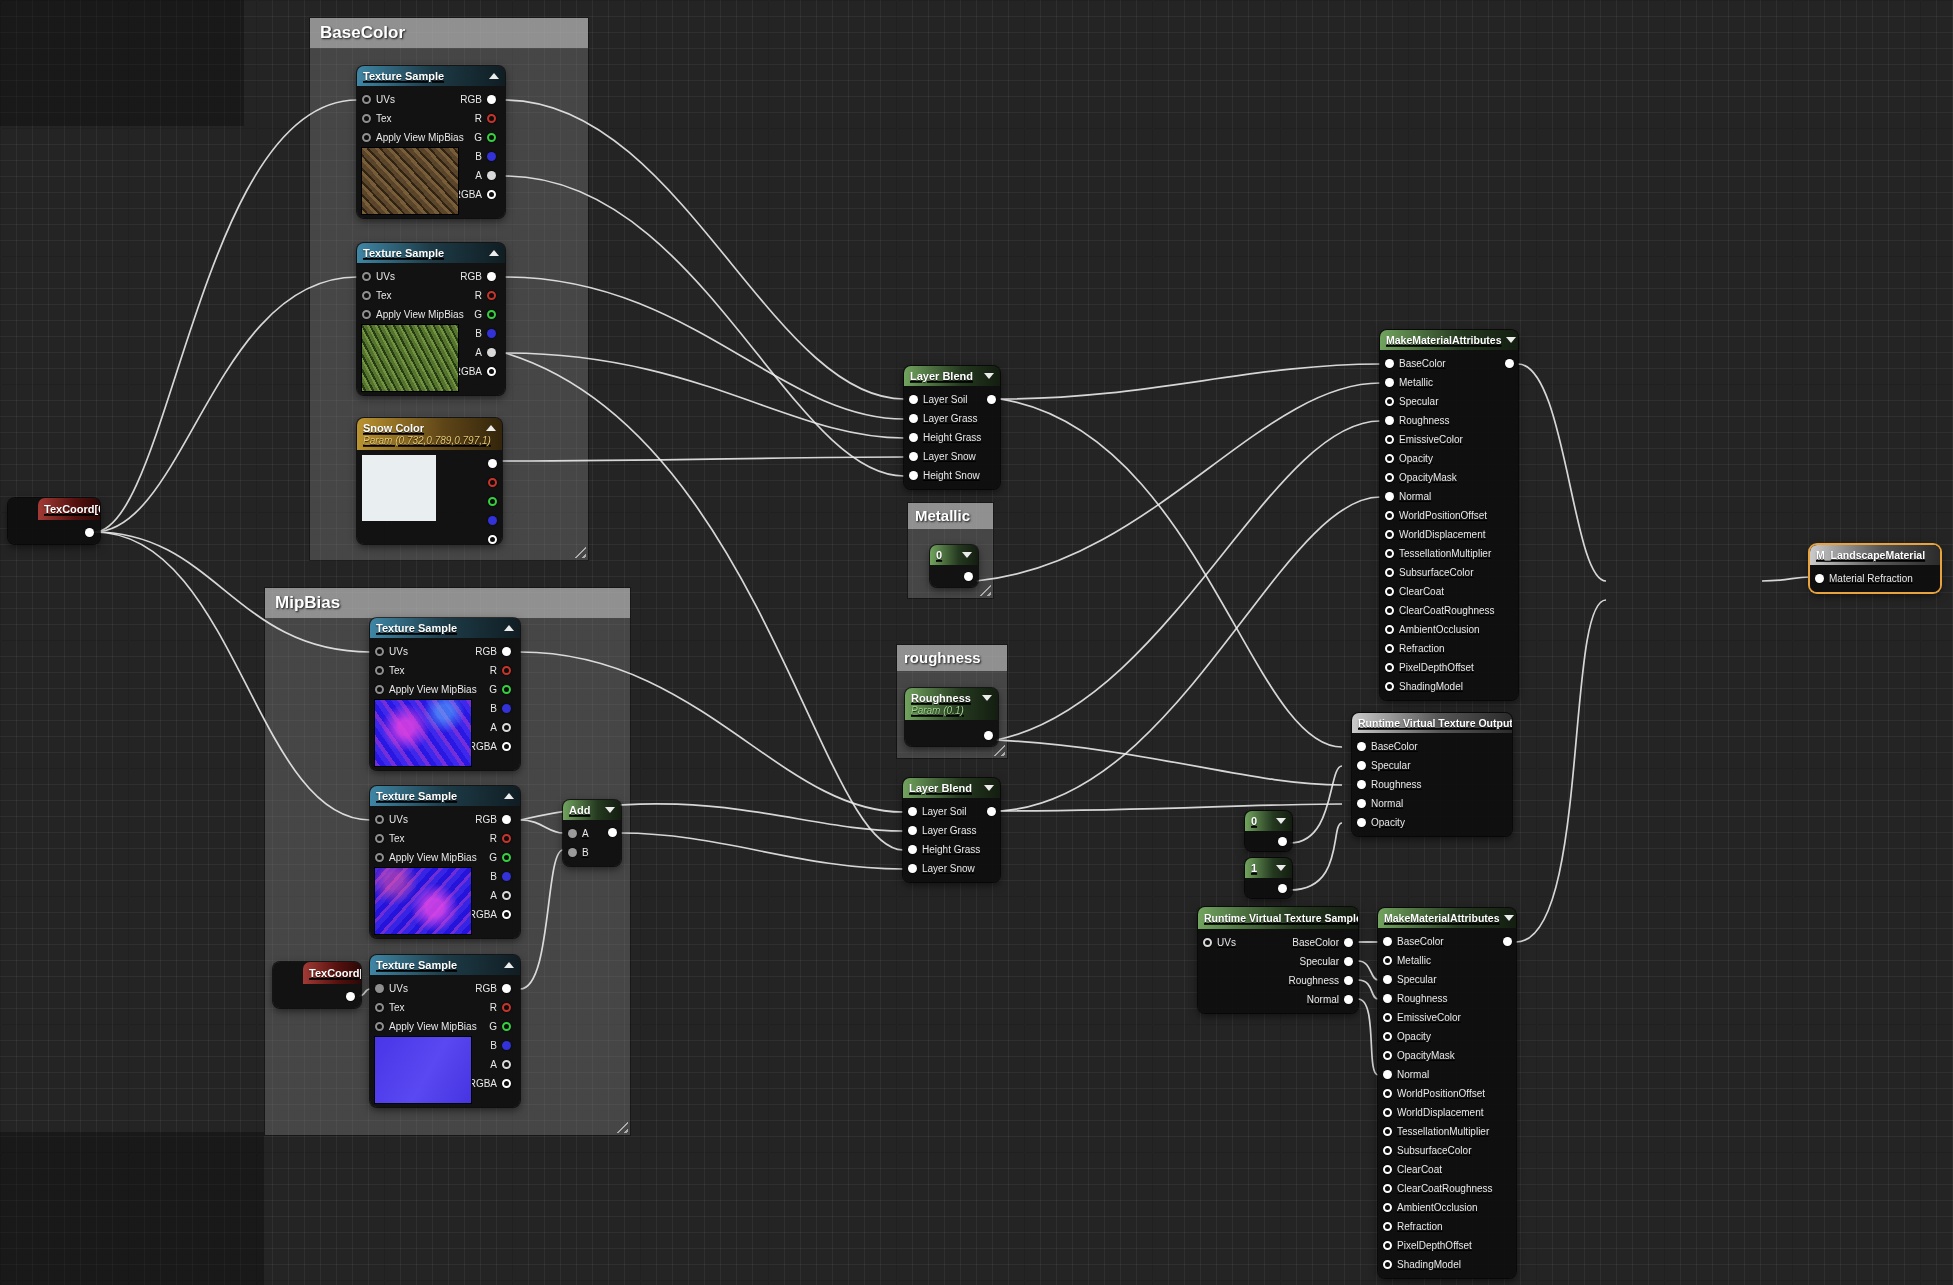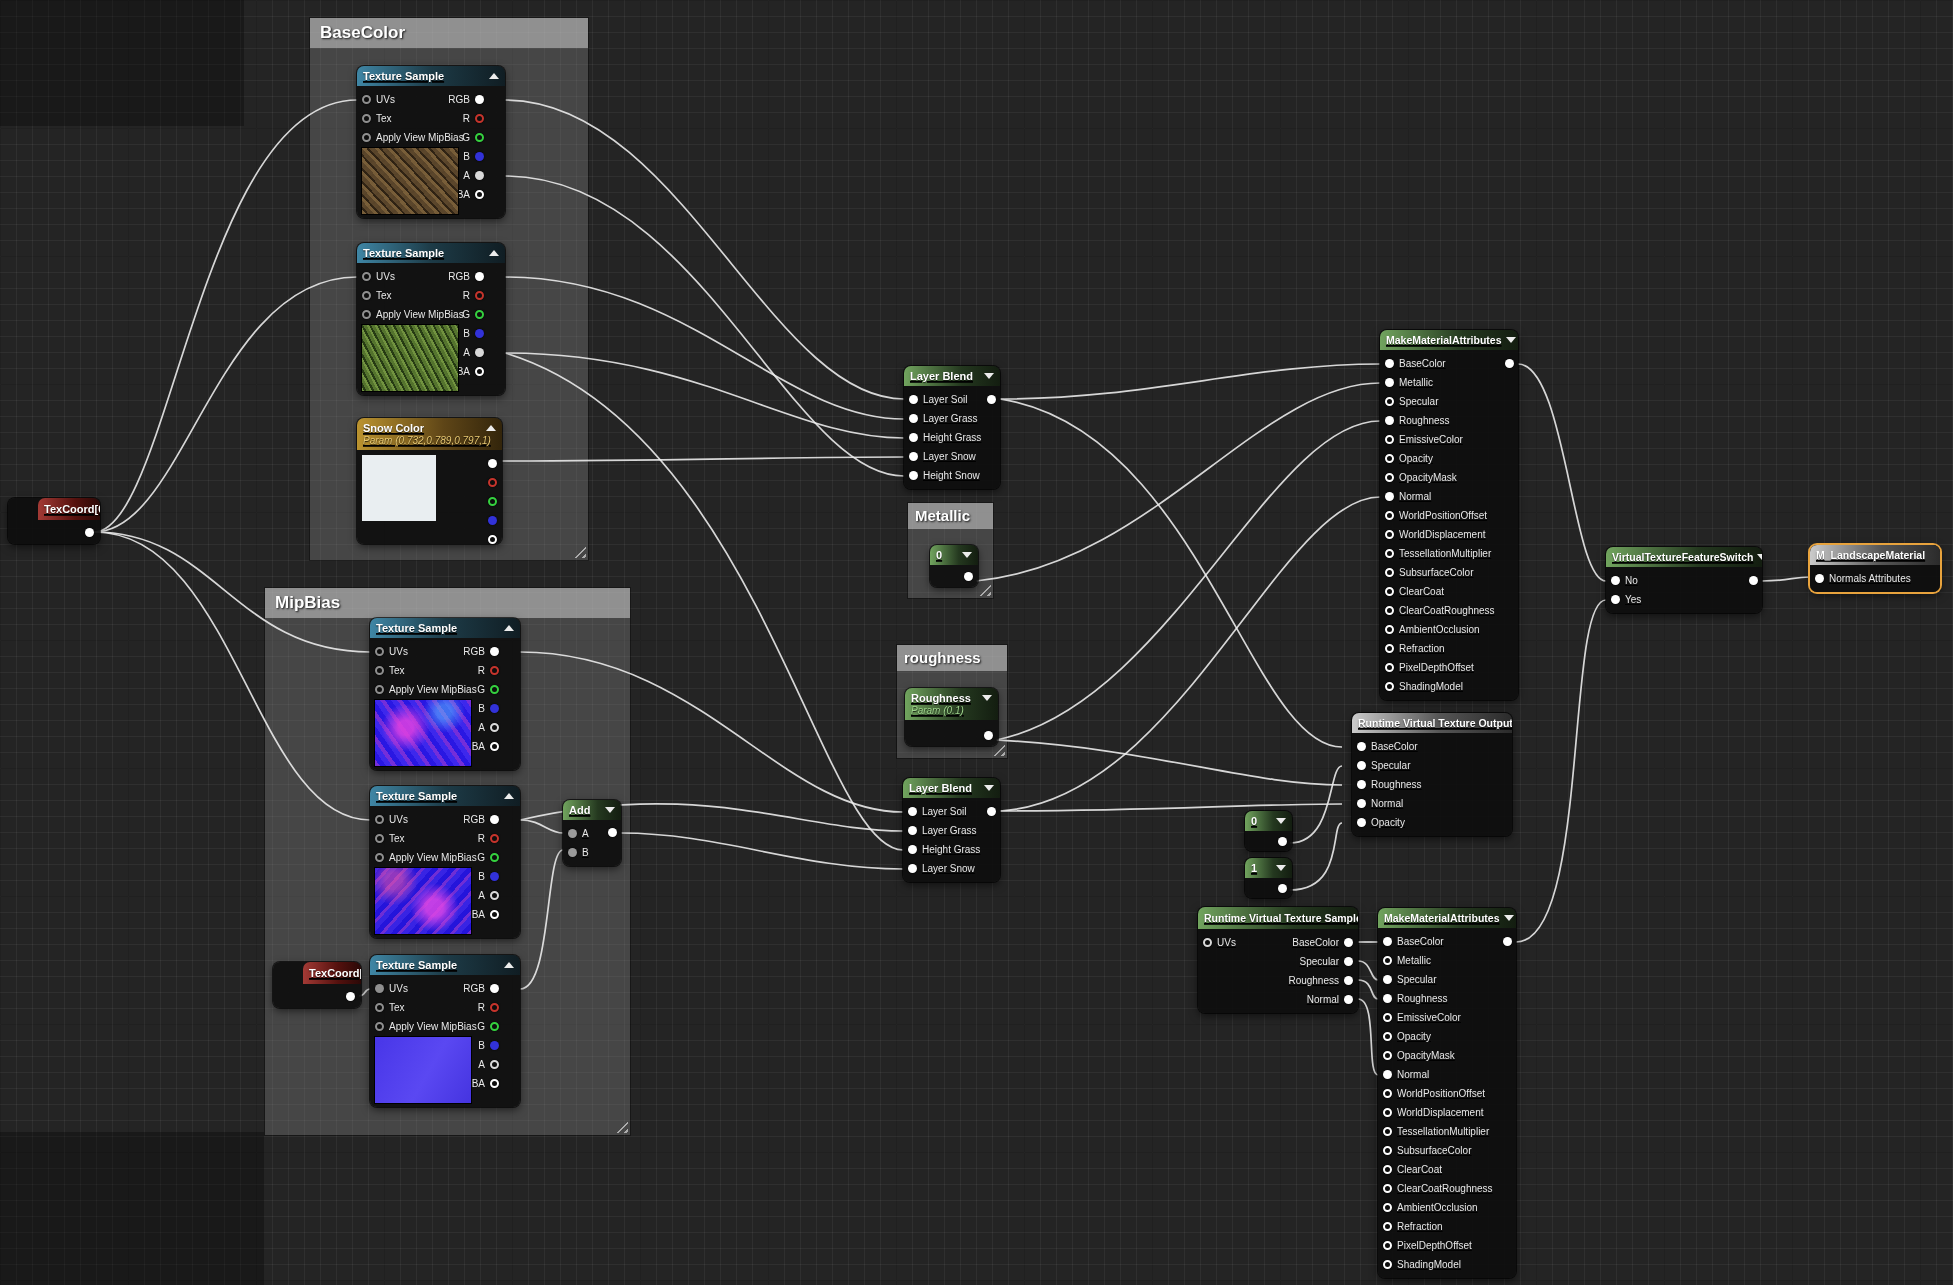--- a/index.html
+++ b/index.html
@@ -48,21 +48,21 @@
   .pin-row{height:19px;display:flex;align-items:center;gap:5px;padding:0 5px;font-size:10px;
     color:#e8e8e8;white-space:nowrap;}
   .pin-row.out{justify-content:flex-end;}
   .dot{width:9px;height:9px;border-radius:50%;box-sizing:border-box;background:var(--pc,#fff);
     box-shadow:0 0 2px rgba(0,0,0,0.9);flex:0 0 auto;}
   .dot.hollow{background:rgba(10,10,10,0.6);border:2px solid var(--pc,#fff);}
   .out-float{position:absolute;--pc:#ffffff;}
   
   .ts-body{position:relative;height:132px;}
   .ts-inputs{position:absolute;left:0;top:0;right:46px;}
-  .ts-outputs{position:absolute;right:16px;top:0;width:46px;}
+  .ts-outputs{position:absolute;right:4px;top:0;width:46px;}
   .ts-preview{position:absolute;left:4px;top:61px;width:96px;height:66px;border:1px solid #000;}
   .p-soil{background-color:#4c3b26;background-image:
     repeating-linear-gradient(47deg, rgba(128,100,60,.85) 0 3px, rgba(44,32,18,.85) 3px 5px, rgba(94,72,44,.85) 5px 9px),
     repeating-linear-gradient(-33deg, rgba(24,17,9,.5) 0 2px, transparent 2px 6px);}
   .p-grass{background-color:#4e6b2e;background-image:
     repeating-linear-gradient(62deg, rgba(118,152,66,.9) 0 2px, rgba(36,56,18,.9) 2px 4px, rgba(86,118,46,.9) 4px 7px),
     repeating-linear-gradient(-25deg, rgba(18,28,9,.5) 0 2px, transparent 2px 5px);}
   .p-n1{background-color:#2a1ae0;background-image:
     radial-gradient(circle at 32% 42%, rgba(225,64,225,.85) 0 10%, transparent 32%),
     radial-gradient(circle at 72% 18%, rgba(90,200,255,.5) 0 8%, transparent 24%),
@@ -777,43 +777,26 @@
           <span class="pin-label">PixelDepthOffset</span>
         </div>
         <div class="pin-row">
           <span class="dot hollow" style="--pc: #ffffff;"></span>
           <span class="pin-label">ShadingModel</span>
         </div>
       </div>
     <span class="dot out-float" style="right:4px;top:29px;"></span>
   </div>
 
-  <div class="node" style="left:1606px;top:547px;width:156px;" data-kind="green">
-    <div class="node-header">
-      <span style="font-size:10.5px;">VirtualTextureFeatureSwitch</span>
-      <span class="tri down"></span>
+
+  <div class="node selected" style="left:1810px;top:545px;width:130px;" data-kind="gray">
+    <div class="node-header">
+      <span style="font-size:10.5px;">M_LandscapeMaterial</span>
     </div>
     <div class="pins">
         <div class="pin-row">
           <span class="dot" style="--pc: #ffffff;"></span>
-          <span class="pin-label">No</span>
-        </div>
-        <div class="pin-row">
-          <span class="dot" style="--pc: #ffffff;"></span>
-          <span class="pin-label">Yes</span>
+          <span class="pin-label">Material Refraction</span>
         </div>
       </div>
-    <span class="dot out-float" style="right:4px;top:29px;"></span>
-  </div>
-
-  <div class="node selected" style="left:1810px;top:545px;width:130px;" data-kind="gray">
-    <div class="node-header">
-      <span style="font-size:10.5px;">M_LandscapeMaterial</span>
-    </div>
-    <div class="pins">
-        <div class="pin-row">
-          <span class="dot" style="--pc: #ffffff;"></span>
-          <span class="pin-label">Normals Attributes</span>
-        </div>
-      </div>
   </div>
 
 </div>
 
 </body></html>

